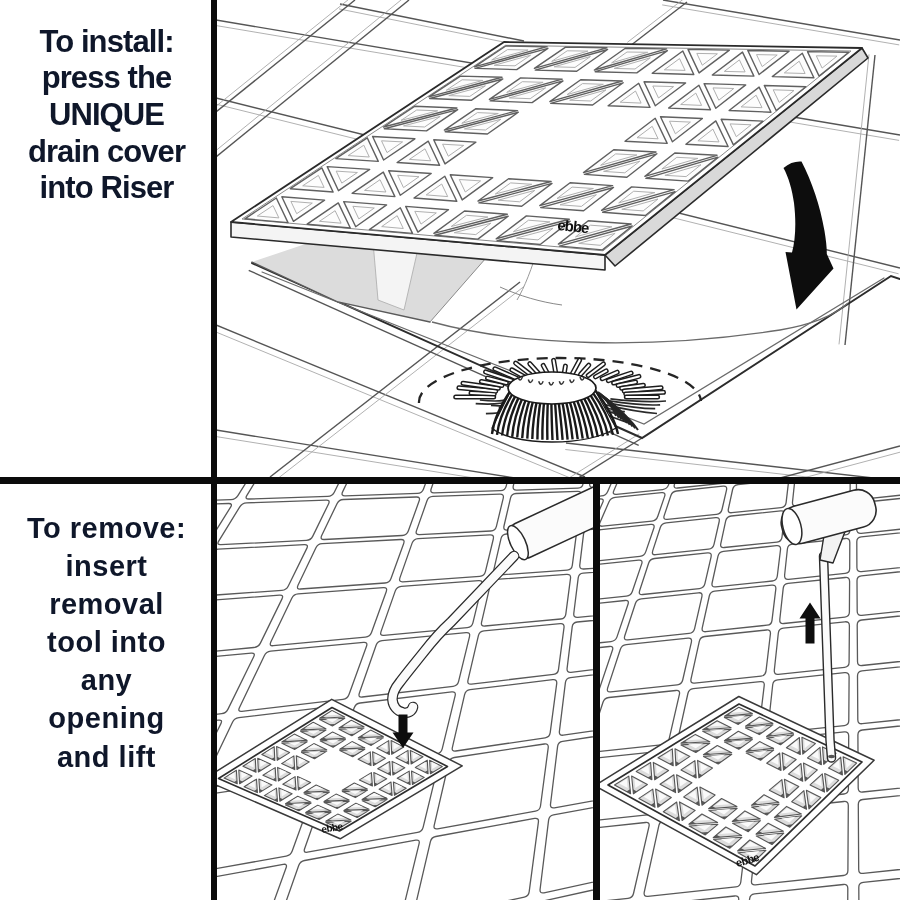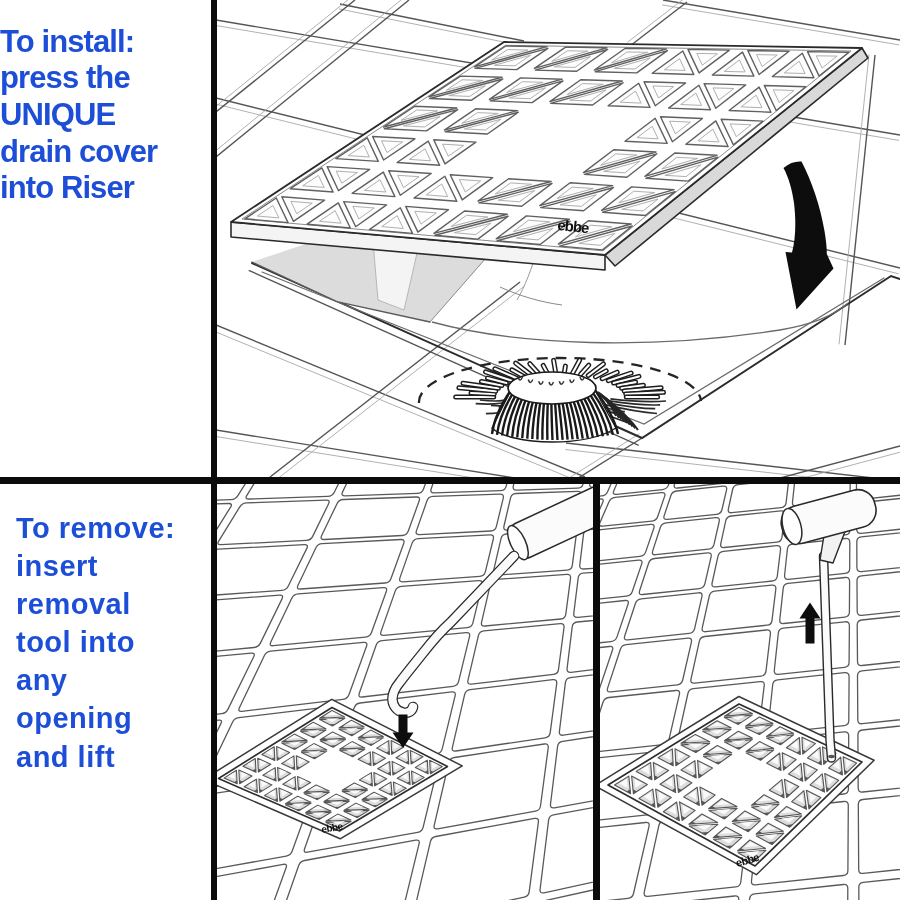--- a/index.html
+++ b/index.html
@@ -1,19 +1,19 @@
 <!DOCTYPE html>
 <html><head><meta charset="utf-8"><style>
 html,body{margin:0;padding:0;}
 body{width:900px;height:900px;background:#fff;position:relative;overflow:hidden;
      font-family:"Liberation Sans",sans-serif;}
 .bar{position:absolute;background:#0b0b0b;}
-.txt{position:absolute;left:0;width:213px;text-align:left;font-weight:bold;color:#1d4ed8;}
+.txt{position:absolute;left:0;width:213px;text-align:center;font-weight:bold;color:#0f172a;}
 #t1{top:23.5px;font-size:31px;line-height:36.7px;letter-spacing:-0.9px;}
-#t2{top:509px;font-size:29px;line-height:38.1px;letter-spacing:0.5px;margin-left:16px;}
+#t2{top:509px;font-size:29px;line-height:38.1px;letter-spacing:0.5px;}
 </style></head><body>
 <svg width="684" height="477" viewBox="216 0 684 477" style="position:absolute;left:216px;top:0">
     <line x1="216.0" y1="20.0" x2="900.0" y2="135.0" stroke="#555555" stroke-width="1.4"></line>
     <line x1="215.1" y1="25.4" x2="899.1" y2="140.4" stroke="#a8a8a8" stroke-width="0.9"></line>
     <line x1="216.0" y1="98.0" x2="900.0" y2="268.0" stroke="#555555" stroke-width="1.4"></line>
     <line x1="214.6" y1="103.8" x2="898.6" y2="273.8" stroke="#a8a8a8" stroke-width="0.9"></line>
     <line x1="340.0" y1="4.0" x2="524.0" y2="41.0" stroke="#555555" stroke-width="1.4"></line>
     <line x1="339.0" y1="8.9" x2="523.0" y2="45.9" stroke="#a8a8a8" stroke-width="0.9"></line>
     <line x1="663.0" y1="0.0" x2="900.0" y2="40.0" stroke="#555555" stroke-width="1.4"></line>
     <line x1="662.2" y1="4.9" x2="899.2" y2="44.9" stroke="#a8a8a8" stroke-width="0.9"></line>

